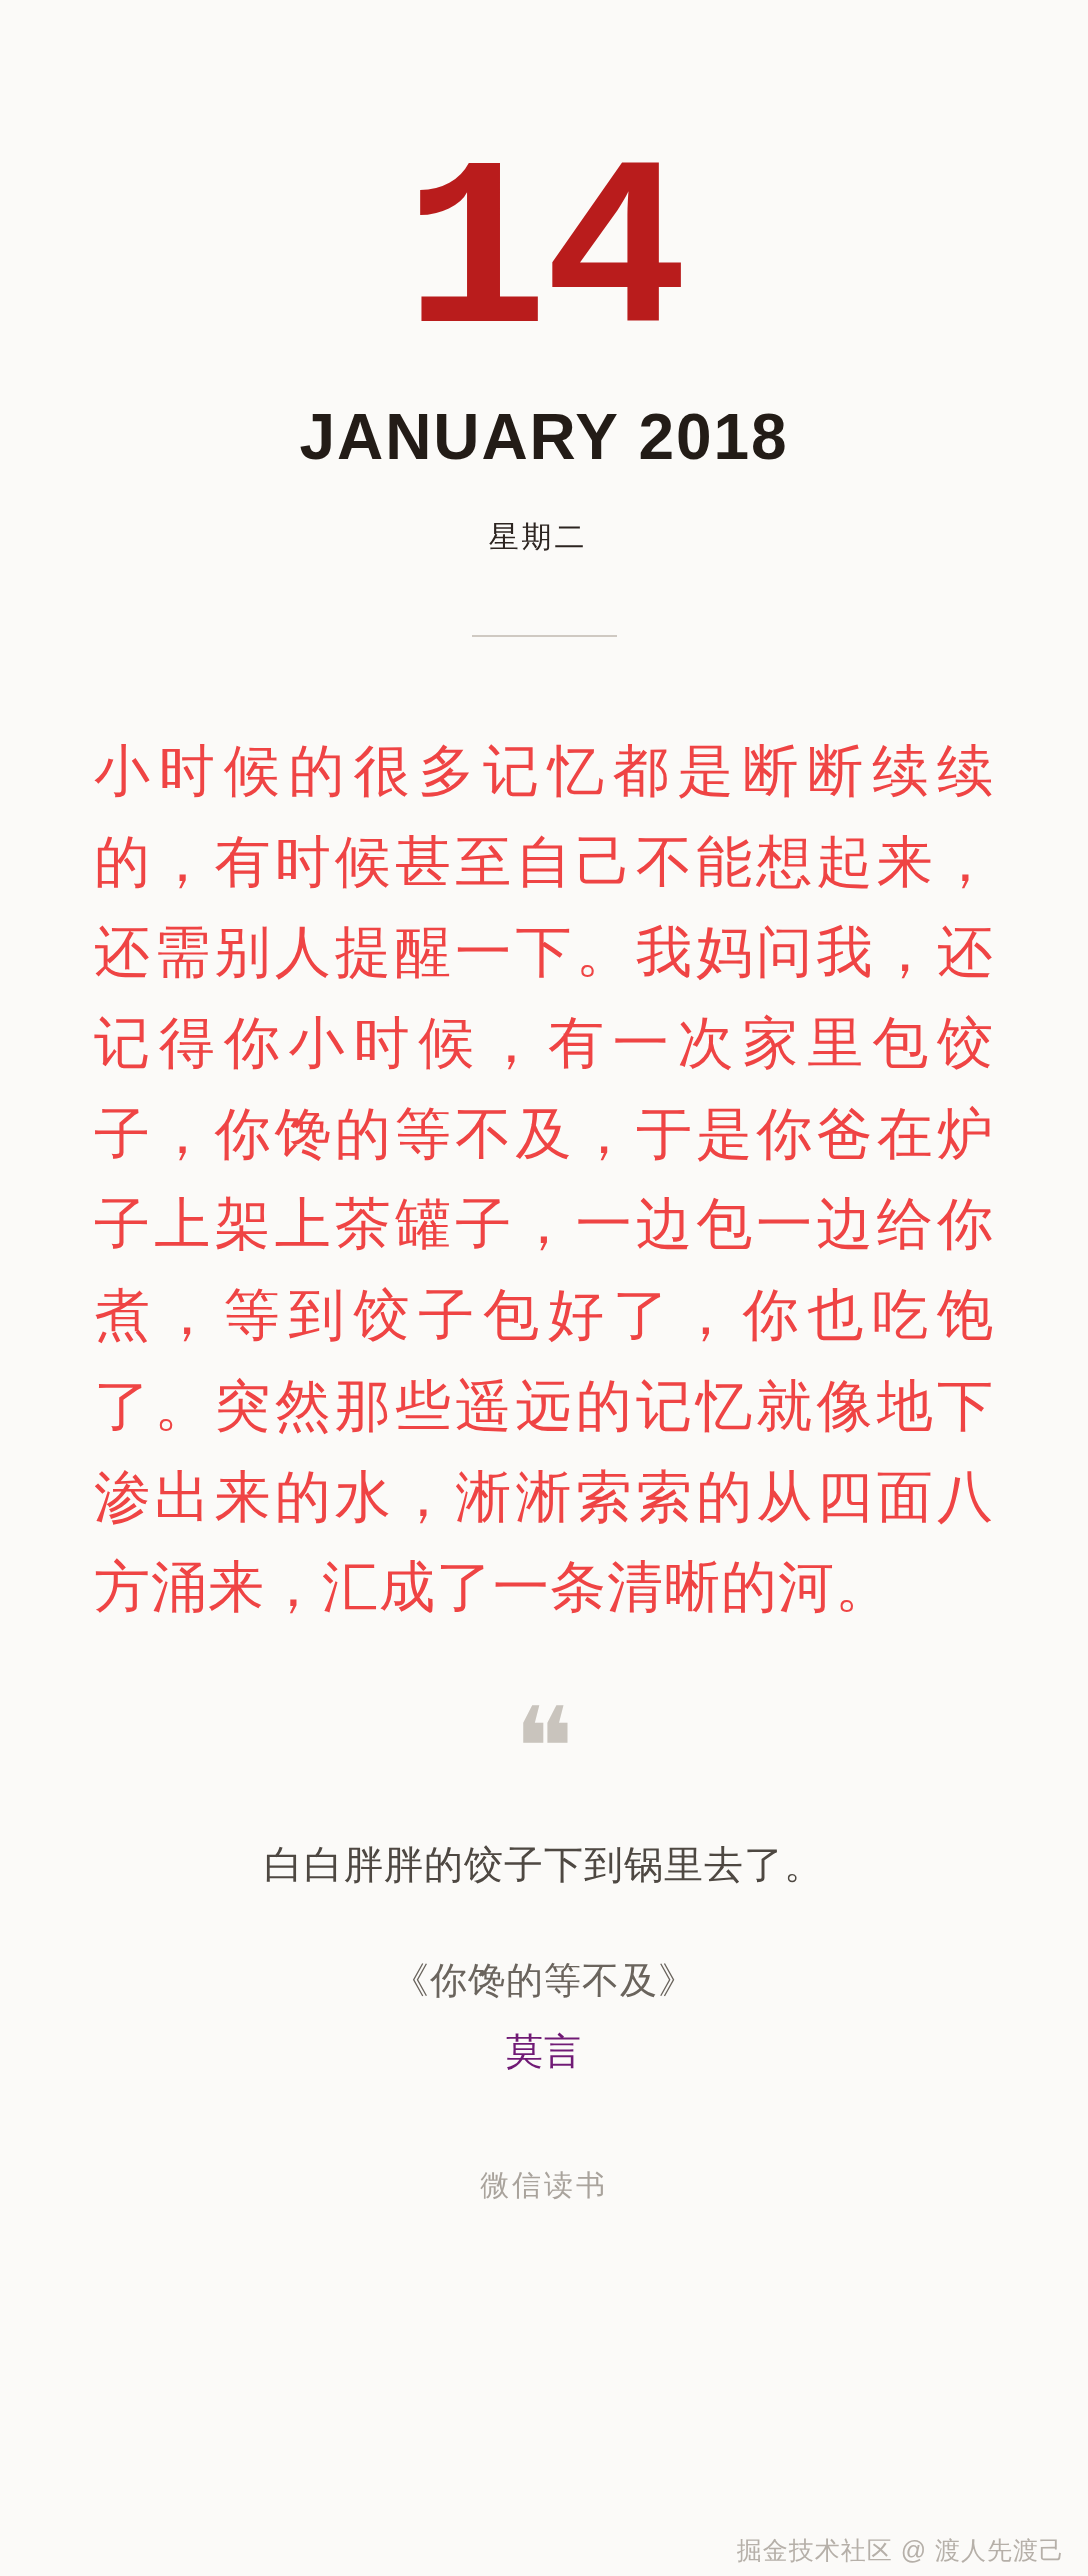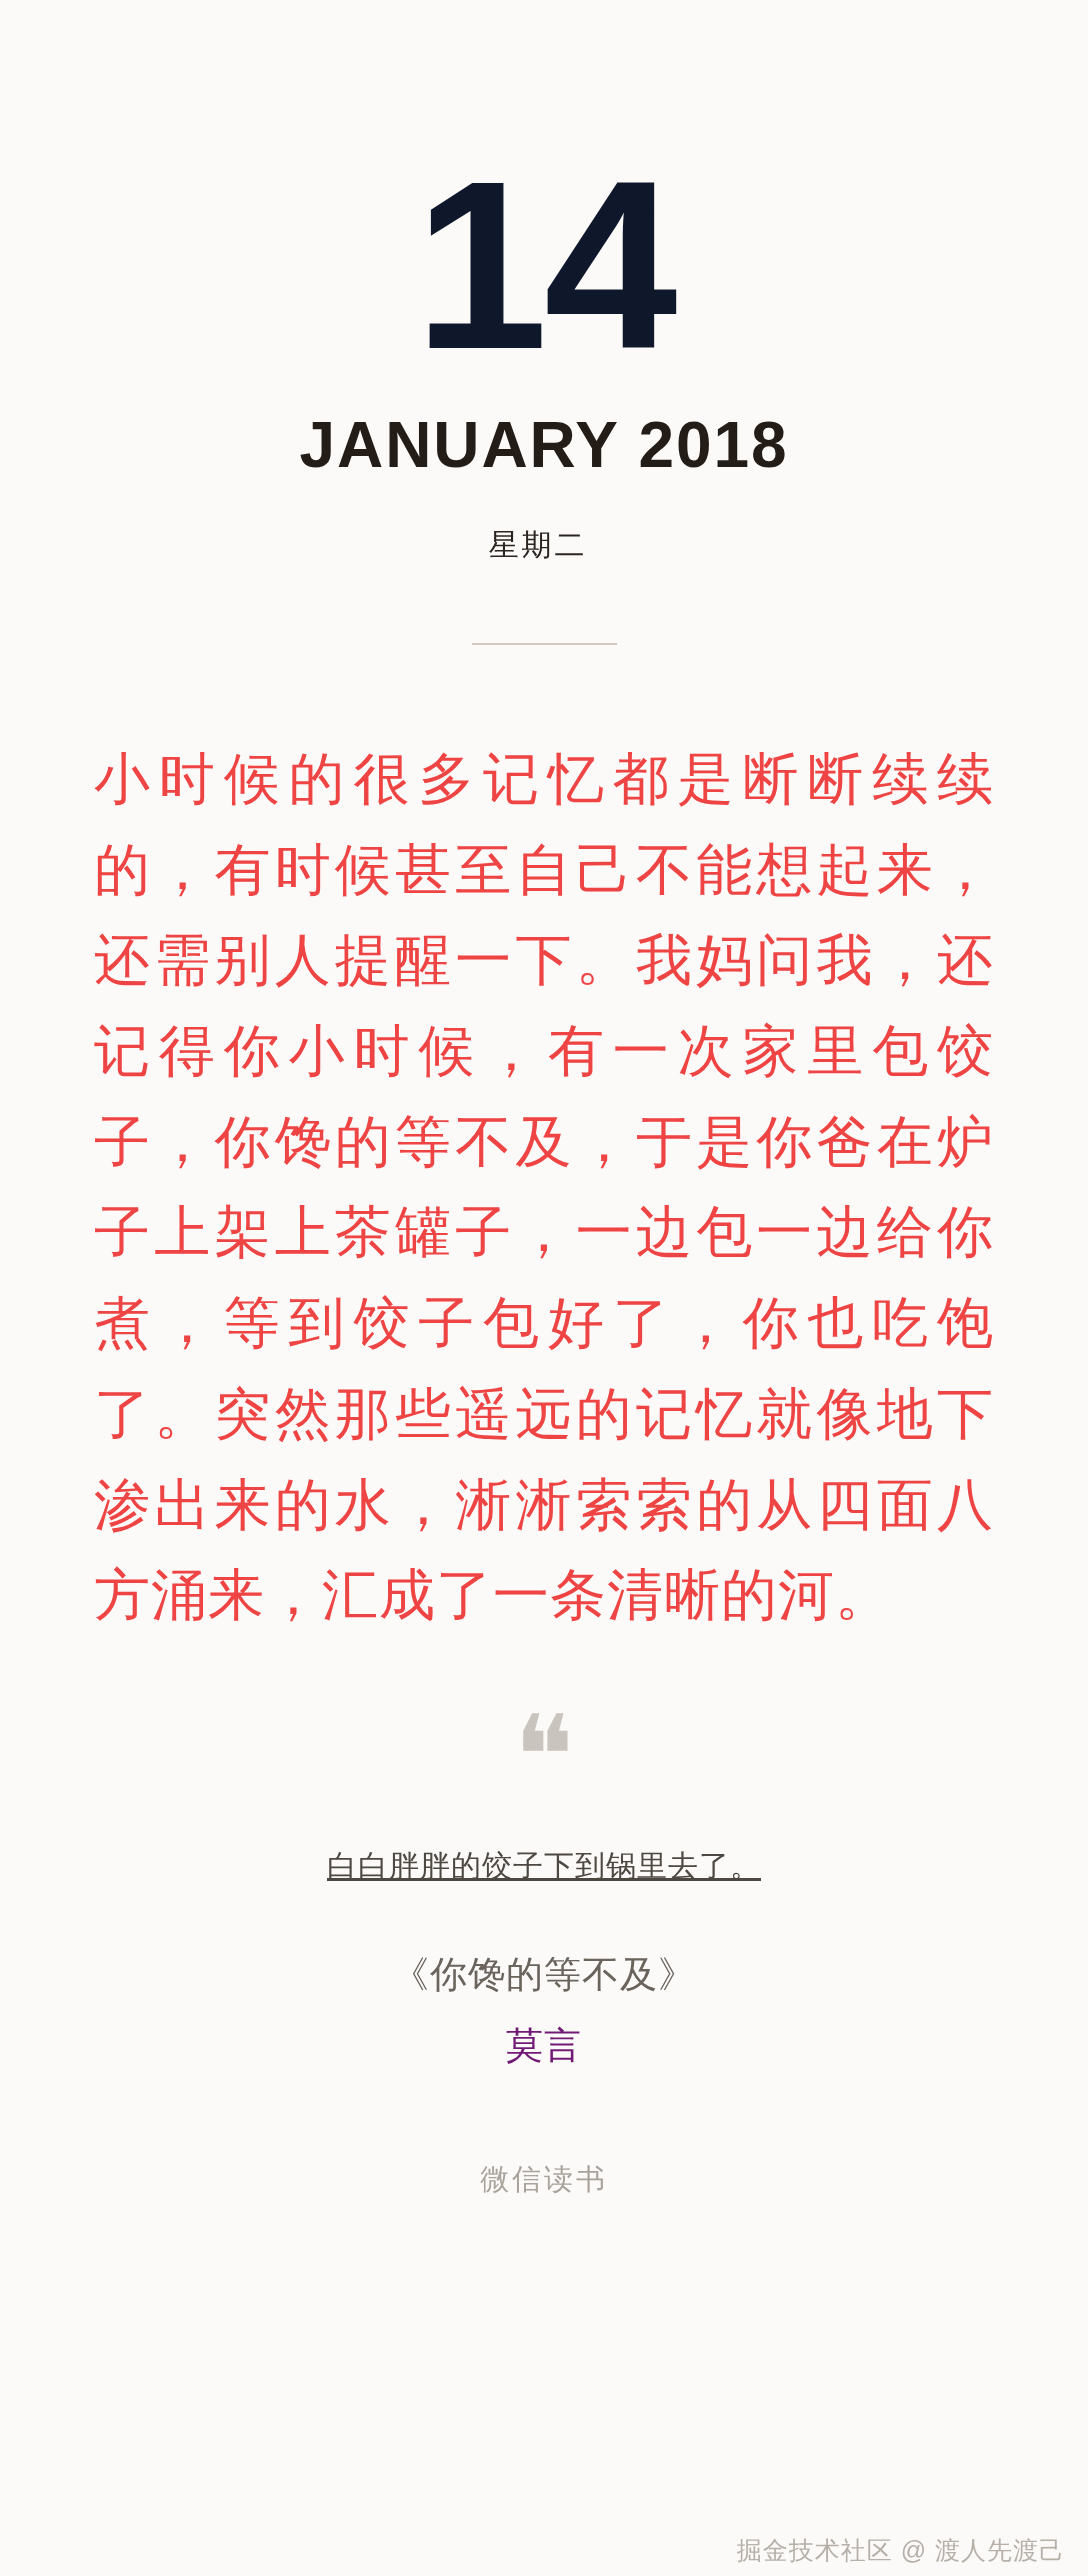--- a/index.html
+++ b/index.html
@@ -26,27 +26,27 @@
     overflow: hidden;
   }
 
   
   .date-block {
     width: 100%;
     text-align: center;
     padding-top: 143px;
   }
   .day-number {
-    font-family: Liberation Sans, sans-serif;
+    font-family: Liberation Mono, monospace;
     font-weight: bold;
     font-size: 240px;
     line-height: 0.95;
     letter-spacing: -3.9px;
-    color: #0f172a;
-    margin: 8px;
+    color: #b91c1c;
+    margin: 0;
   }
   .month-year {
     font-family: "Liberation Sans", sans-serif;
     font-weight: bold;
     font-size: 64px;
     letter-spacing: 1.9px;
     color: #231c17;
     margin: 29px 0 0 0;
   }
   .weekday {
@@ -89,25 +89,24 @@
     height: 68px;
     user-select: none;
   }
 
   
   .quote-text {
     width: 871px;
     margin: 50px auto 0 auto;
     text-align: center;
     font-family: "Liberation Serif", "DejaVu Serif", serif;
-    font-size: 30px;
+    font-size: 39px;
     line-height: 1.6;
     color: #4e4842;
     letter-spacing: 1px;
-    text-decoration: underline;
   }
 
   .source-book {
     margin: 60px auto 0 auto;
     text-align: center;
     font-family: "Liberation Serif", "DejaVu Serif", serif;
     font-size: 37px;
     color: #6a645d;
     letter-spacing: 1px;
   }

